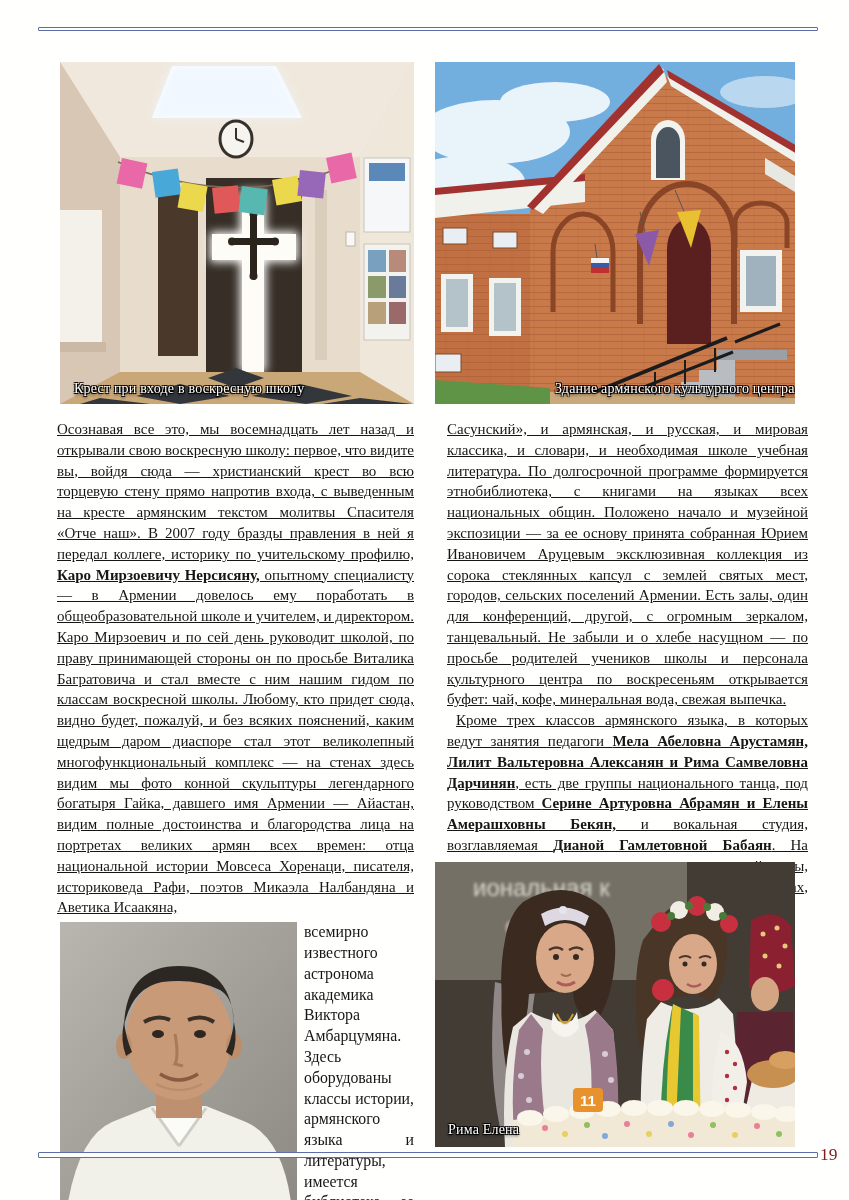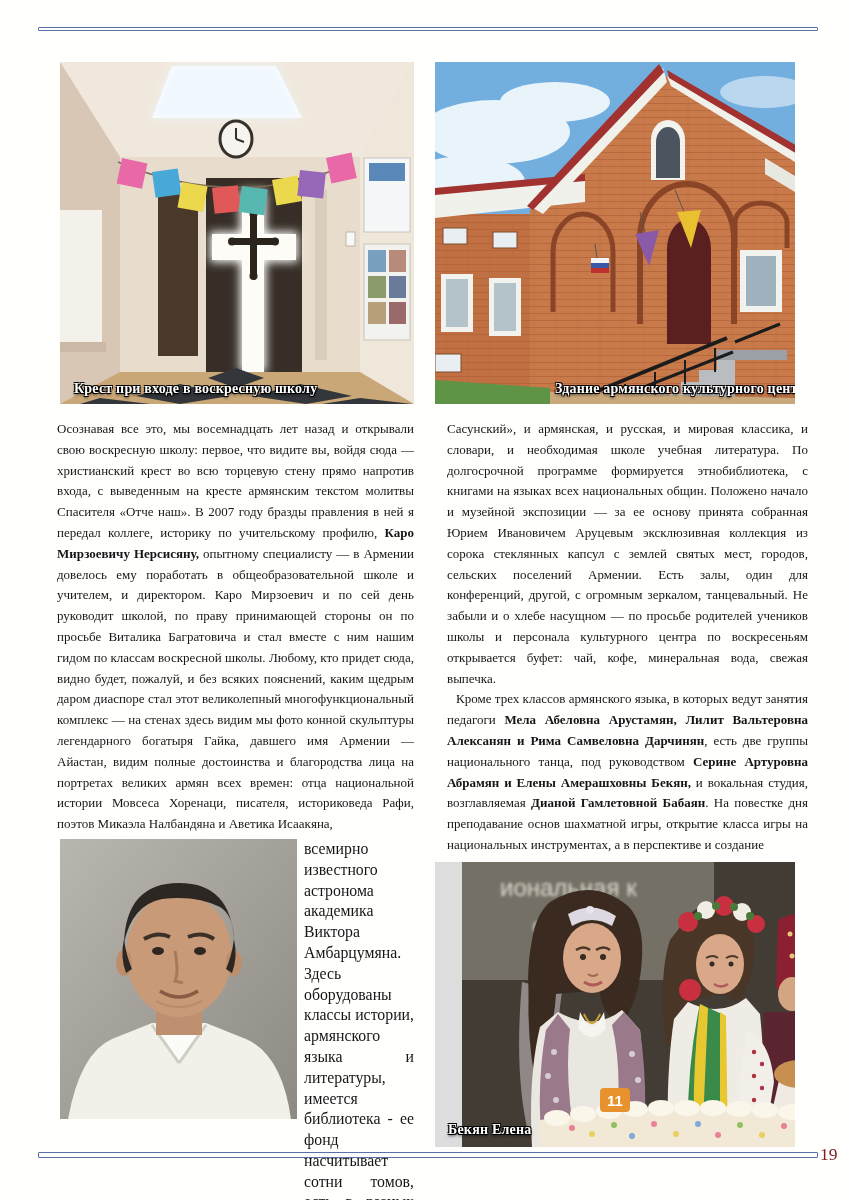--- a/index.html
+++ b/index.html
@@ -12,34 +12,34 @@
     position:absolute; left:38px; width:780px; background:#fdfdfd;
     border:1px solid #5c6ea6; border-radius:1px;
   }
   .rule.top { top:27px; height:4px; }
   .rule.bottom { top:1152px; height:6px; }
   .page-number { position:absolute; left:820px; top:1144px; font-size:17.5px; color:#7f1d1d; }
 
   figure { position:absolute; overflow:hidden; background:#ddd; }
   .fig-tl { left:60px;  top:62px;  width:354px; height:342px; }
   .fig-tr { left:435px; top:62px;  width:360px; height:342px; }
-  .fig-br { left:435px; top:862px; width:360px; height:285px;padding-left:27px; }
+  .fig-br { left:435px; top:862px; width:360px; height:285px; }
   .fig-portrait { position:relative; flex:0 0 237px; width:237px; height:280px; overflow:hidden; margin-left:3px; }
   figure svg { display:block; }
 
   .caption {
-    position:absolute; font-weight:bold; font-size:14px; line-height:16px;
+    position:absolute; font-weight:normal; font-size:14px; line-height:16px;
     color:#ffffff; white-space:nowrap; letter-spacing:.2px;
     text-shadow:-1px -1px 0 #000, 1px -1px 0 #000, -1px 1px 0 #000, 1px 1px 0 #000, 0 2px 3px rgba(0,0,0,.8);
   }
 
   .col { position:absolute; top:419px; }
   .col-left  { left:57px;  width:357px; }
   .col-right { left:447px; width:361px; }
-  .body-text { font-size:13px; line-height:20.8px; text-align:justify; }
+  .body-text { font-size:15px; line-height:20.8px; text-align:justify;text-decoration:underline; }
   .body-text .b { font-weight:bold; }
   .indent { text-indent:9px; }
   .wrap-row { display:flex; margin-top:4px; }
   .narrow { margin-left:7px; width:110px; font-size:15.8px; line-height:20.8px; text-align:justify; }
 </style>
 </head>
 <body>
 
 <div class="page">
 
@@ -395,19 +395,19 @@
             <circle cx="300" cy="273" r="3" fill="#e8d060"></circle>
           <circle cx="322" cy="264" r="3" fill="#e88098"></circle>
             <circle cx="344" cy="272" r="3" fill="#90c060"></circle>
         </g>
         <g>
           <rect x="138" y="226" width="30" height="24" rx="4" fill="#e8922e"></rect>
           <text x="153" y="244" font-family="Liberation Sans, sans-serif" font-size="15" font-weight="bold" fill="#ffffff" text-anchor="middle">11</text>
         </g>
       </g>
     </svg>
-    <figcaption class="caption" style="left:13px; bottom:9px;">Бекян Елена</figcaption>
+    <figcaption class="caption" style="left:13px; bottom:9px;">Рима Елена</figcaption>
   </figure>
 
   <div class="rule bottom"></div>
   <div class="page-number">19</div>
 
 </div>
 
 </body></html>

